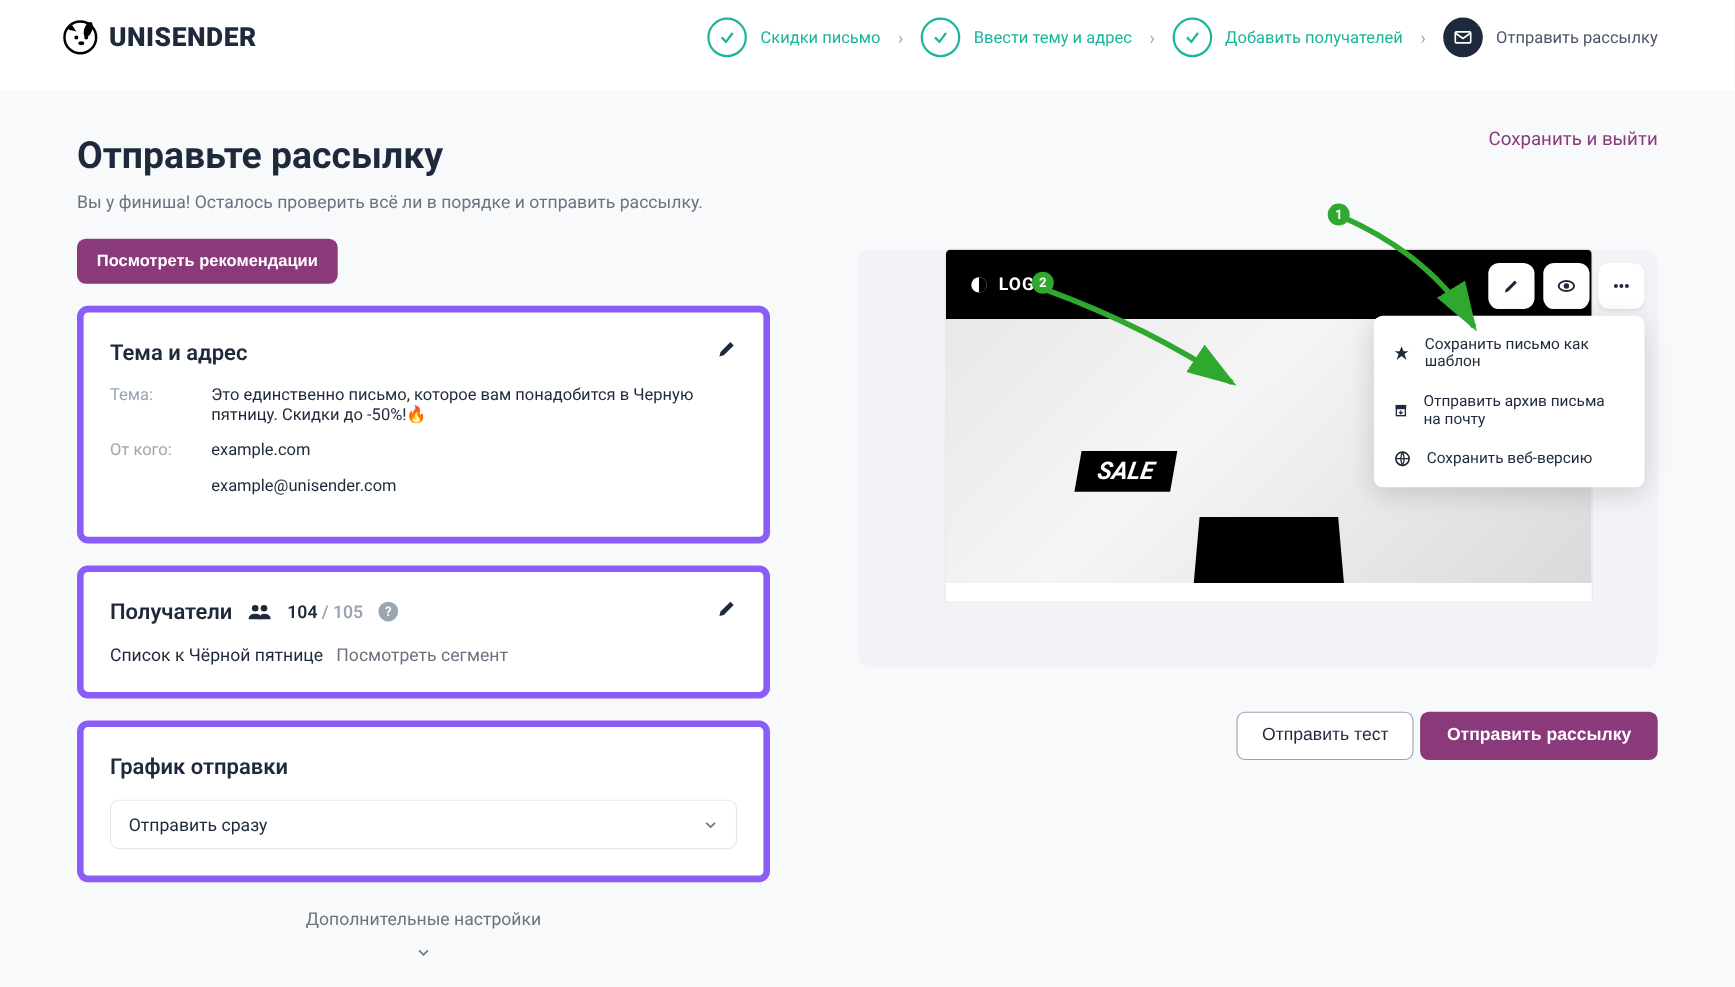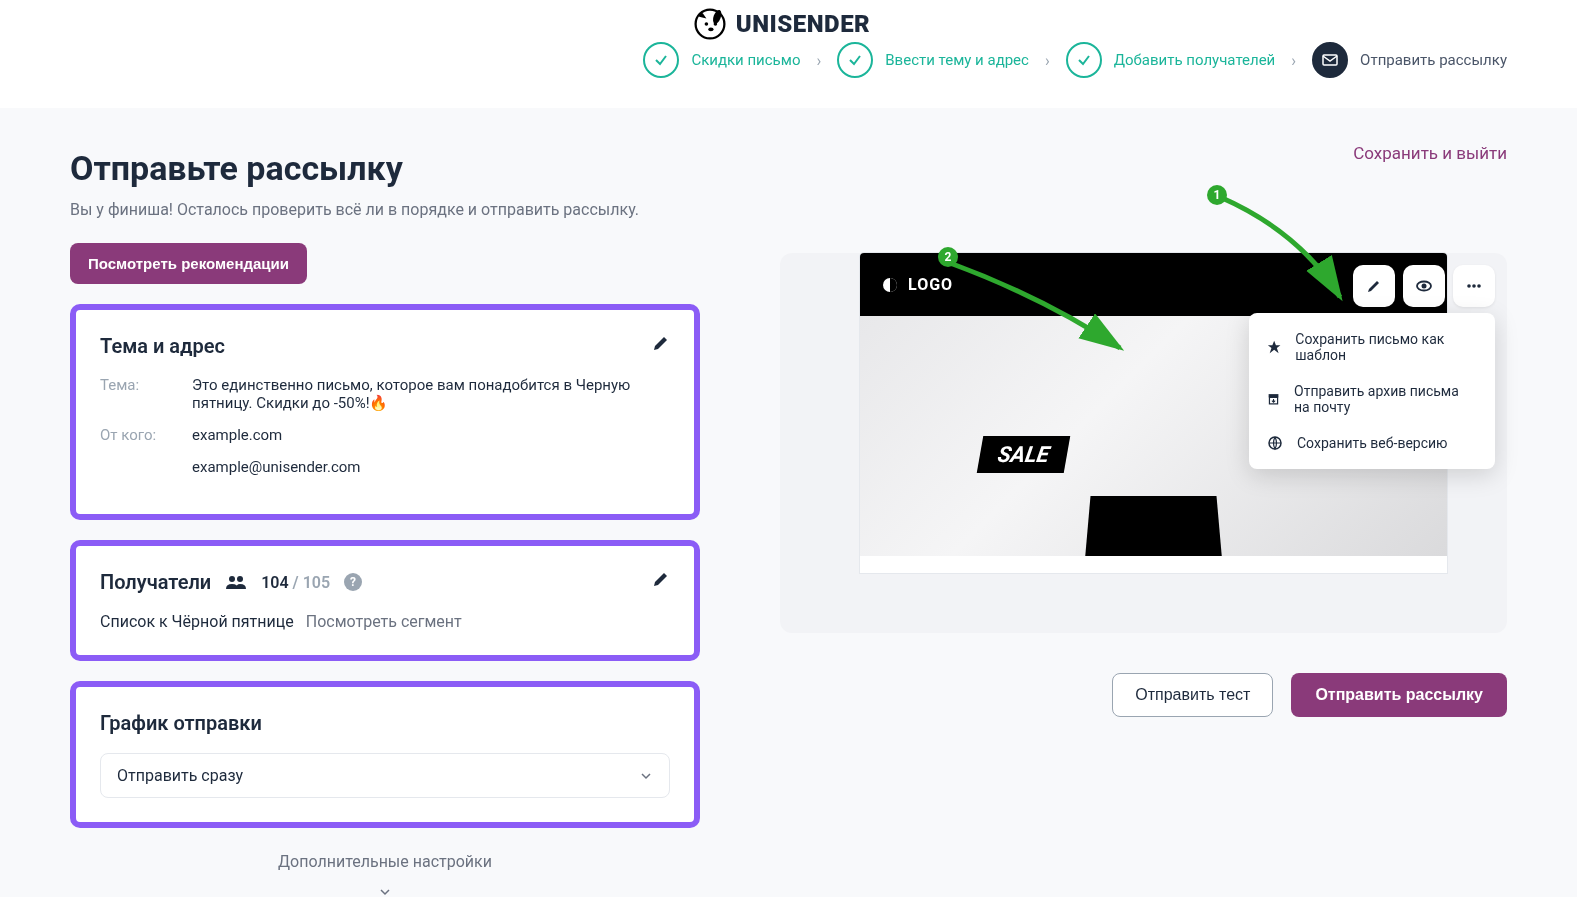--- a/index.html
+++ b/index.html
@@ -1,19 +1,19 @@
 <!DOCTYPE html>
 <html><head>
 <meta charset="utf-8">
 <style>
 * { box-sizing: border-box; margin: 0; padding: 0; }
 body { font-family: -apple-system, BlinkMacSystemFont, "Segoe UI", Roboto, Arial, sans-serif; background: #f8f9fb; color: #1e2a3c; width: 1577px; height: 897px; overflow: hidden; position: relative; }
 
 
-.header { display: flex; align-items: center; padding: 6px 70px 30px 55px; background: #fff; flex-direction: column; }
+.header { display: flex; align-items: center; padding: 16px 70px 30px 55px; background: #fff; }
 .logo { display: flex; align-items: center; gap: 8px; font-weight: 900; font-size: 24px; letter-spacing: 0.5px; }
 .logo svg { width: 36px; height: 36px; }
 .steps { display: flex; align-items: center; margin-left: auto; gap: 16px; }
 .step { display: flex; align-items: center; gap: 12px; }
 .step-circle { width: 36px; height: 36px; border: 2px solid #1bb59a; border-radius: 50%; display: flex; align-items: center; justify-content: center; color: #1bb59a; }
 .step-circle.current { border-color: #1e2a3c; background: #1e2a3c; color: #fff; }
 .step-label { color: #1bb59a; font-size: 15px; }
 .step-label.current { color: #4a5568; }
 .step-sep { color: #9aa5b1; }
 
@@ -56,21 +56,21 @@
 .preview-body { margin: 60px 60px 0 80px; background: #fff; border-radius: 4px 4px 0 0; overflow: hidden; height: 320px; box-shadow: 0 0 0 1px #e5e8ed; }
 .pv-header { background: #000; color: #fff; padding: 22px; display: flex; align-items: center; gap: 10px; font-weight: 700; font-size: 16px; letter-spacing: 1px; }
 .pv-image { height: 240px; background: linear-gradient(135deg, #e8e8ea 0%, #f5f5f6 40%, #dadadc 100%); position: relative; overflow: hidden; }
 .price-tag { position: absolute; background: #000; color: #fff; padding: 4px 12px; font-weight: 700; font-style: italic; font-size: 18px; transform: skewX(-10deg); }
 .bag { position: absolute; bottom: -20px; left: 50%; transform: translateX(-50%); width: 140px; height: 100px; background: #000; clip-path: polygon(5% 20%, 95% 20%, 100% 100%, 0% 100%); }
 .bag::before { content: ''; position: absolute; top: -15px; left: 30px; width: 80px; height: 30px; border: 3px solid #000; border-bottom: none; border-radius: 40px 40px 0 0; }
 
 .dropdown { position: absolute; top: 60px; right: 12px; background: #fff; border-radius: 8px; box-shadow: 0 6px 24px rgba(0,0,0,0.15); padding: 8px 0; z-index: 6; width: 246px; }
 .dd-item { display: flex; align-items: center; gap: 14px; padding: 10px 18px; font-size: 14px; color: #1e2a3c; cursor: pointer; }
 
-.bottom-actions { margin-top: 40px; display: flex; gap: 18px; justify-content: flex-end; }
+.bottom-actions { margin-top: 40px; display: flex; gap: 6px; justify-content: flex-end; }
 
 
 .arrow { position: absolute; pointer-events: none; z-index: 20; }
 .badge-num { width: 20px; height: 20px; background: #2ea82e; border-radius: 50%; color: #fff; font-size: 12px; font-weight: 700; display: flex; align-items: center; justify-content: center; position: absolute; z-index: 21; }
 </style>
 </head>
 <body>
 
 <div class="header">
   <div class="logo">

